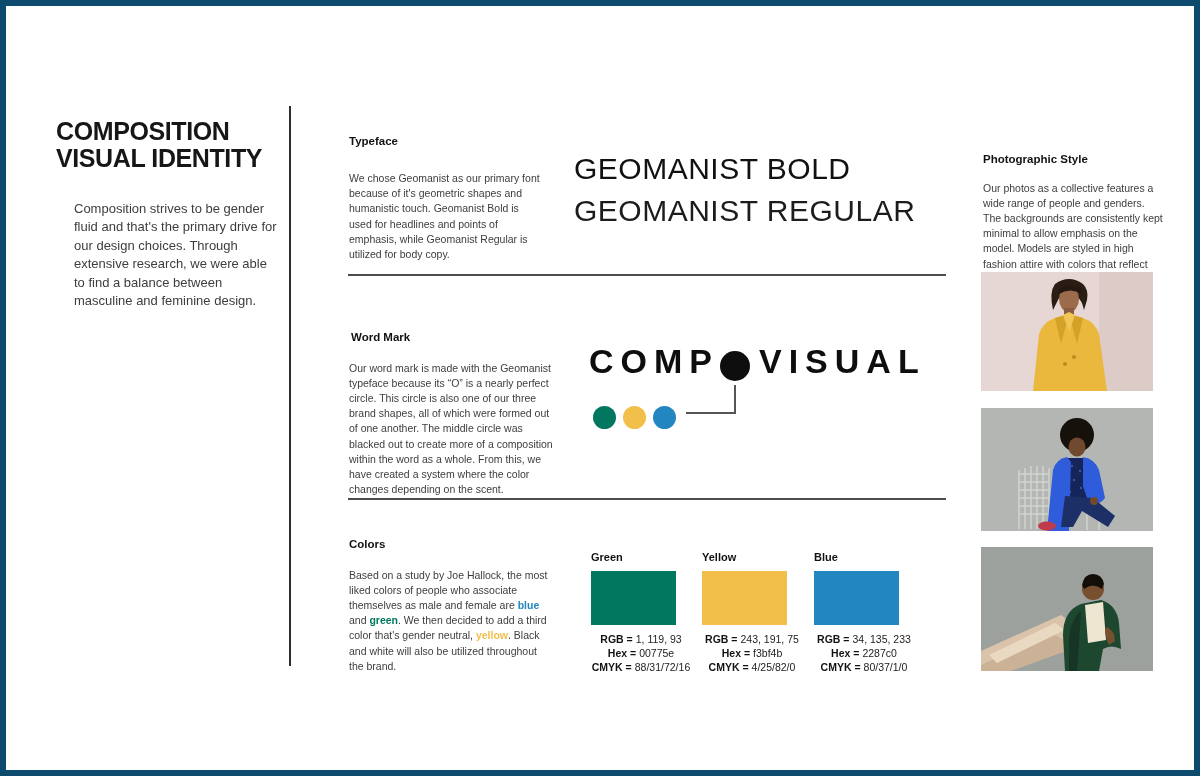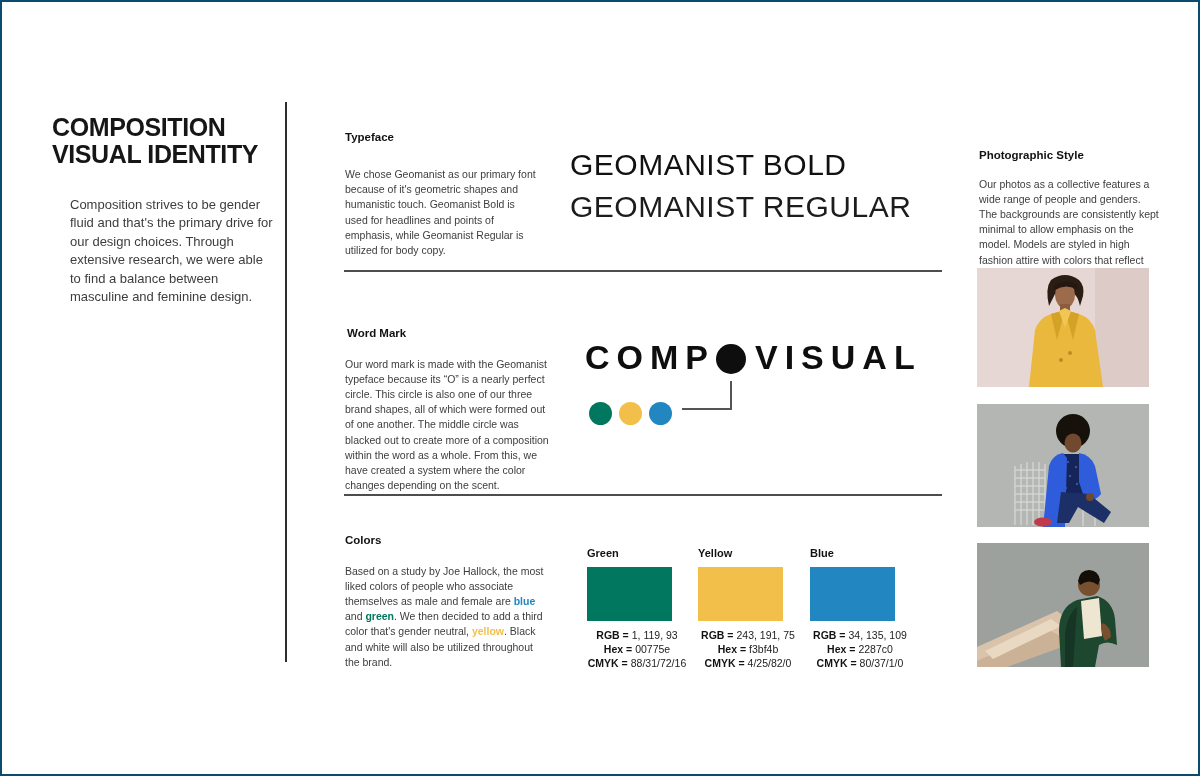--- a/index.html
+++ b/index.html
@@ -1,18 +1,18 @@
 <!DOCTYPE html>
 <html><head>
 <meta charset="utf-8">
 <style>
   html,body{margin:0;padding:0;background:#ffffff;}
   .page{
     position:relative;width:1200px;height:776px;background:#fff;
-    border:2px solid #0c4a6e;box-sizing:border-box;overflow:hidden;
+    border:6px solid #0c4a6e;box-sizing:border-box;overflow:hidden;
     font-family:"Liberation Sans",sans-serif;color:#3d3d3d;
   }
   .abs{position:absolute;}
   
   .intro-title{left:50px;top:95px;font-size:25px;font-weight:800;line-height:1.07;
     letter-spacing:-0.4px;color:#161616;}
   .intro-body{left:68px;top:160px;width:204px;font-size:13px;line-height:1.42;margin-top:34px;}
   .vline{left:283px;top:100px;width:1.5px;height:560px;background:#2e2e2e;}
   
   .sec-h{font-size:11.5px;font-weight:700;color:#121212;}
@@ -25,21 +25,21 @@
   .b-colors{left:343px;top:551px;width:202px;}
   .c-word{font-weight:700;}
   
   .sample-bold{left:568px;top:146px;font-size:30px;font-weight:400;letter-spacing:0.5px;color:#111;}
   .sample-regular{left:568px;top:188px;font-size:30px;font-weight:400;letter-spacing:0.5px;color:#1c1c1c;}
   
   .hrule{left:342px;width:598px;height:2px;background:#4d4d4d;}
   .hr1{top:268px;}
   .hr2{top:492px;}
   
-  .logo-row{left:583px;top:336px;display:flex;align-items:center;
+  .logo-row{left:583px;top:336px;display:flex;align-items:flex-end;
     font-size:34px;font-weight:700;letter-spacing:7px;color:#0e0e0e;white-space:nowrap;}
   .logo-o{width:30px;height:30px;border-radius:50%;background:#0e0e0e;margin:2px 9px 0 1px;flex:0 0 auto;}
   .conn-v{left:728px;top:379px;width:1.5px;height:28px;background:#555;}
   .conn-h{left:680px;top:406px;width:50px;height:1.5px;background:#555;}
   .dot{top:400px;width:23px;height:23px;border-radius:50%;}
   .dot1{left:587px;} .dot2{left:617px;} .dot3{left:647px;}
   
   .swatch-col{top:545px;width:100px;}
   .sw1{left:585px;} .sw2{left:696px;} .sw3{left:808px;}
   .swatch-name{font-size:11px;font-weight:700;color:#121212;}
@@ -111,21 +111,21 @@
       <div><span class="vl">RGB =</span><span class="vv">243, 191, 75</span></div>
       <div><span class="vl">Hex =</span><span class="vv">f3bf4b</span></div>
       <div><span class="vl">CMYK =</span><span class="vv">4/25/82/0</span></div>
     </div>
   </div>
 
   <div class="abs swatch-col sw3">
     <div class="swatch-name">Blue</div>
     <div class="swatch-box" style="background: rgb(34, 135, 192);"></div>
     <div class="swatch-vals">
-      <div><span class="vl">RGB =</span><span class="vv">34, 135, 109</span></div>
+      <div><span class="vl">RGB =</span><span class="vv">34, 135, 233</span></div>
       <div><span class="vl">Hex =</span><span class="vv">2287c0</span></div>
       <div><span class="vl">CMYK =</span><span class="vv">80/37/1/0</span></div>
     </div>
   </div>
 
   <div class="abs sec-h h-photo">Photographic Style</div>
   <p class="abs sec-b b-photo">Our photos as a collective features a wide range of people and genders. The backgrounds are consistently kept minimal to allow emphasis on the model. Models are styled in high fashion attire with colors that reflect the brand.</p>
 
   <div class="abs photo ph1">
     <svg width="172" height="119" viewBox="0 0 172 119">

